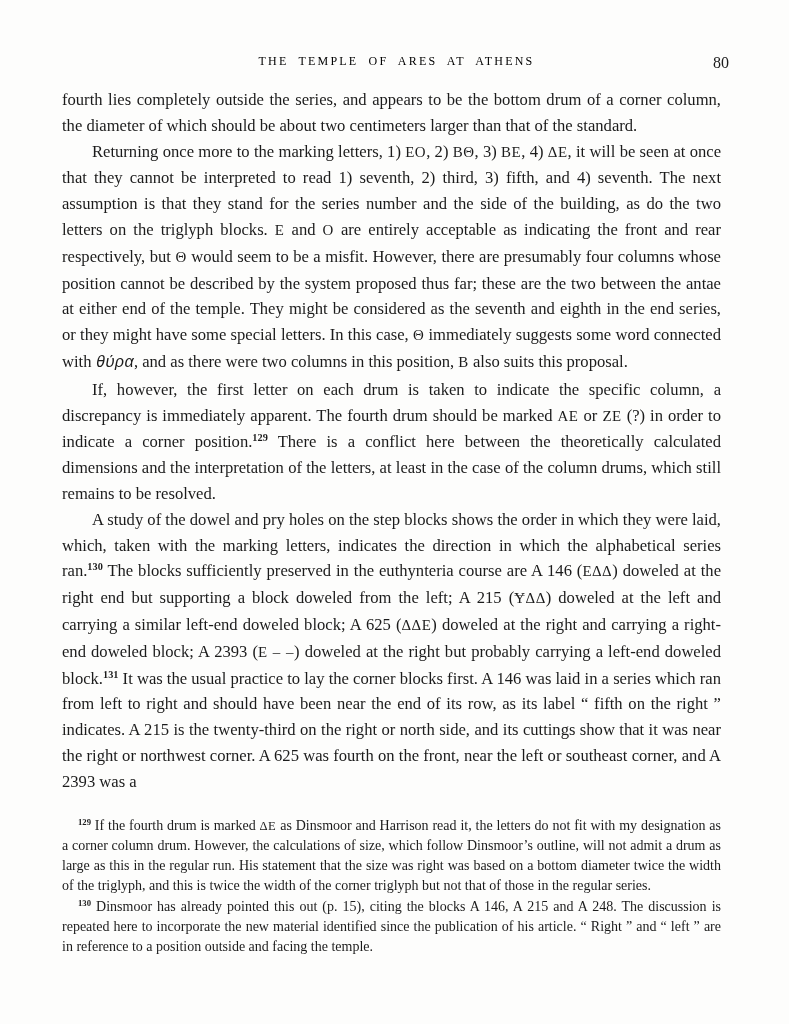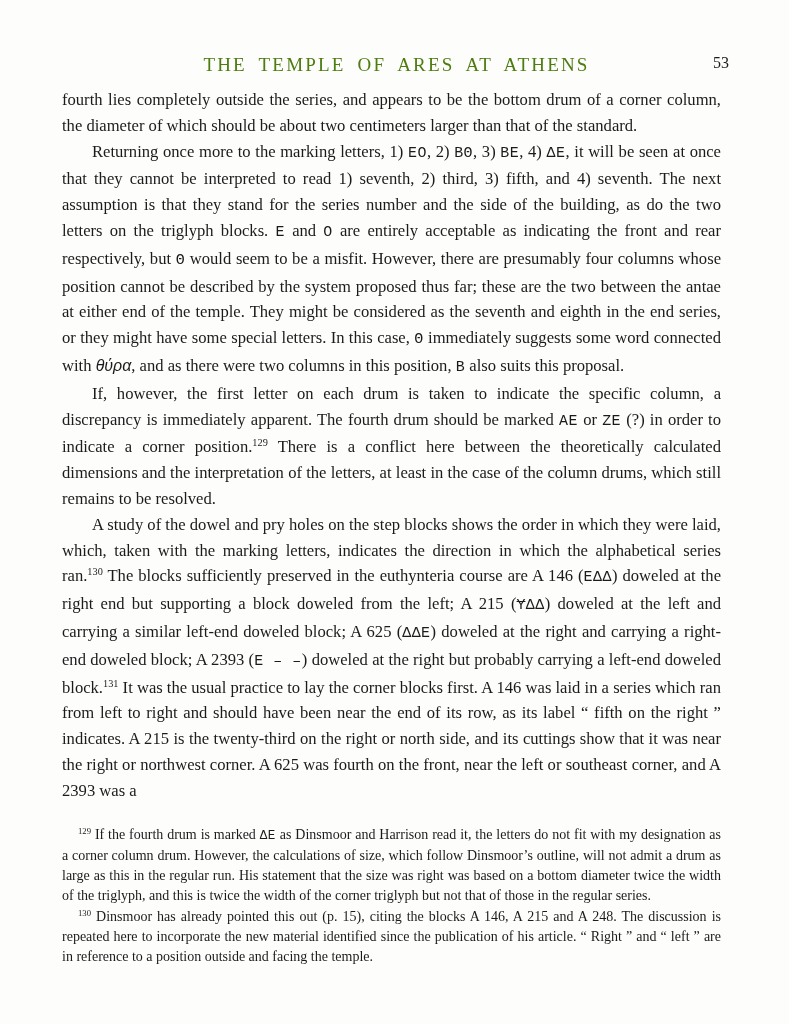--- a/index.html
+++ b/index.html
@@ -15,24 +15,24 @@
     color:#1b1b1b;
     overflow:hidden;
   }
   .running-head {
     position:absolute;
     top:54px; left:62px; right:58px;
     height:22px;
   }
   .head-title {
     text-align:center;
-    font-size:19px;
+    font-size:12px;
     letter-spacing:2.2px;
     word-spacing:5px;
-    color:#4d7c0f;
+    color:#000000;
   }
   .page-number {
     position:absolute;
     right:2px; top:0;
     font-size:16px;
     letter-spacing:0;
   }
   .content {
     position:absolute;
     top:87px; left:62px; right:68px;
@@ -46,44 +46,45 @@
   .para.indent { text-indent:30px; }
   .footnotes {
     margin-top:21px;
     font-size:14px;
     line-height:20.3px;
     text-align:justify;
   }
   .footnote { margin:0; text-indent:16px; }
   .seg-text { }
   .seg-mark {
-    font-family:Liberation Mono, monospace;
+    font-family:Liberation Serif, serif;
     font-size:0.9em;
     letter-spacing:0.5px;
   }
   .seg-greek {
     font-style:italic;
-    font-family:Liberation Sans, sans-serif;
+    font-family:Liberation Mono, monospace;
     font-size:0.96em;
   }
   .seg-sup {
     font-size:0.62em;
     vertical-align:0.6em;
     letter-spacing:0;
     line-height:0;
+    font-weight:bold;
   }
 </style>
 </head>
 <body>
 
 <div class="page">
 
   <header class="running-head">
     <div class="head-title">THE TEMPLE OF ARES AT ATHENS</div>
-    <div class="page-number">53</div>
+    <div class="page-number">80</div>
   </header>
 
   <div class="content">
     <main class="body-text" id="body-text">
         <p class="para"><span class="seg-text">fourth lies completely outside the series, and appears to be the bottom drum of a corner column, the diameter of which should be about two centimeters larger than that of the standard.</span></p>
         <p class="para indent"><span class="seg-text">Returning once more to the marking letters, 1) </span><span class="seg-mark">EO</span><span class="seg-text">, 2) </span><span class="seg-mark">BΘ</span><span class="seg-text">, 3) </span><span class="seg-mark">BE</span><span class="seg-text">, 4) </span><span class="seg-mark">ΔE</span><span class="seg-text">, it will be seen at once that they cannot be interpreted to read 1) seventh, 2) third, 3) fifth, and 4) seventh. The next assumption is that they stand for the series number and the side of the building, as do the two letters on the triglyph blocks. </span><span class="seg-mark">E</span><span class="seg-text"> and </span><span class="seg-mark">O</span><span class="seg-text"> are entirely acceptable as indicating the front and rear respectively, but </span><span class="seg-mark">Θ</span><span class="seg-text"> would seem to be a misfit. However, there are presumably four columns whose position cannot be described by the system proposed thus far; these are the two between the antae at either end of the temple. They might be considered as the seventh and eighth in the end series, or they might have some special letters. In this case, </span><span class="seg-mark">Θ</span><span class="seg-text"> immediately suggests some word connected with </span><span class="seg-greek">θύρα</span><span class="seg-text">, and as there were two columns in this position, </span><span class="seg-mark">B</span><span class="seg-text"> also suits this proposal.</span></p>
         <p class="para indent"><span class="seg-text">If, however, the first letter on each drum is taken to indicate the specific column, a discrepancy is immediately apparent. The fourth drum should be marked </span><span class="seg-mark">AE</span><span class="seg-text"> or </span><span class="seg-mark">ZE</span><span class="seg-text"> (?) in order to indicate a corner position.</span><span class="seg-sup">129</span><span class="seg-text"> There is a conflict here between the theoretically calculated dimensions and the interpretation of the letters, at least in the case of the column drums, which still remains to be resolved.</span></p>
         <p class="para indent"><span class="seg-text">A study of the dowel and pry holes on the step blocks shows the order in which they were laid, which, taken with the marking letters, indicates the direction in which the alphabetical series ran.</span><span class="seg-sup">130</span><span class="seg-text"> The blocks sufficiently preserved in the euthynteria course are A 146 (</span><span class="seg-mark">EΔΔ</span><span class="seg-text">) doweled at the right end but supporting a block doweled from the left; A 215 (</span><span class="seg-mark">ɎΔΔ</span><span class="seg-text">) doweled at the left and carrying a similar left-end doweled block; A 625 (</span><span class="seg-mark">ΔΔE</span><span class="seg-text">) doweled at the right and carrying a right-end doweled block; A 2393 (</span><span class="seg-mark">E – –</span><span class="seg-text">) doweled at the right but probably carrying a left-end doweled block.</span><span class="seg-sup">131</span><span class="seg-text"> It was the usual practice to lay the corner blocks first. A 146 was laid in a series which ran from left to right and should have been near the end of its row, as its label “ fifth on the right ” indicates. A 215 is the twenty-third on the right or north side, and its cuttings show that it was near the right or northwest corner. A 625 was fourth on the front, near the left or southeast corner, and A 2393 was a</span></p>
       </main>
     <section class="footnotes" id="footnotes">

